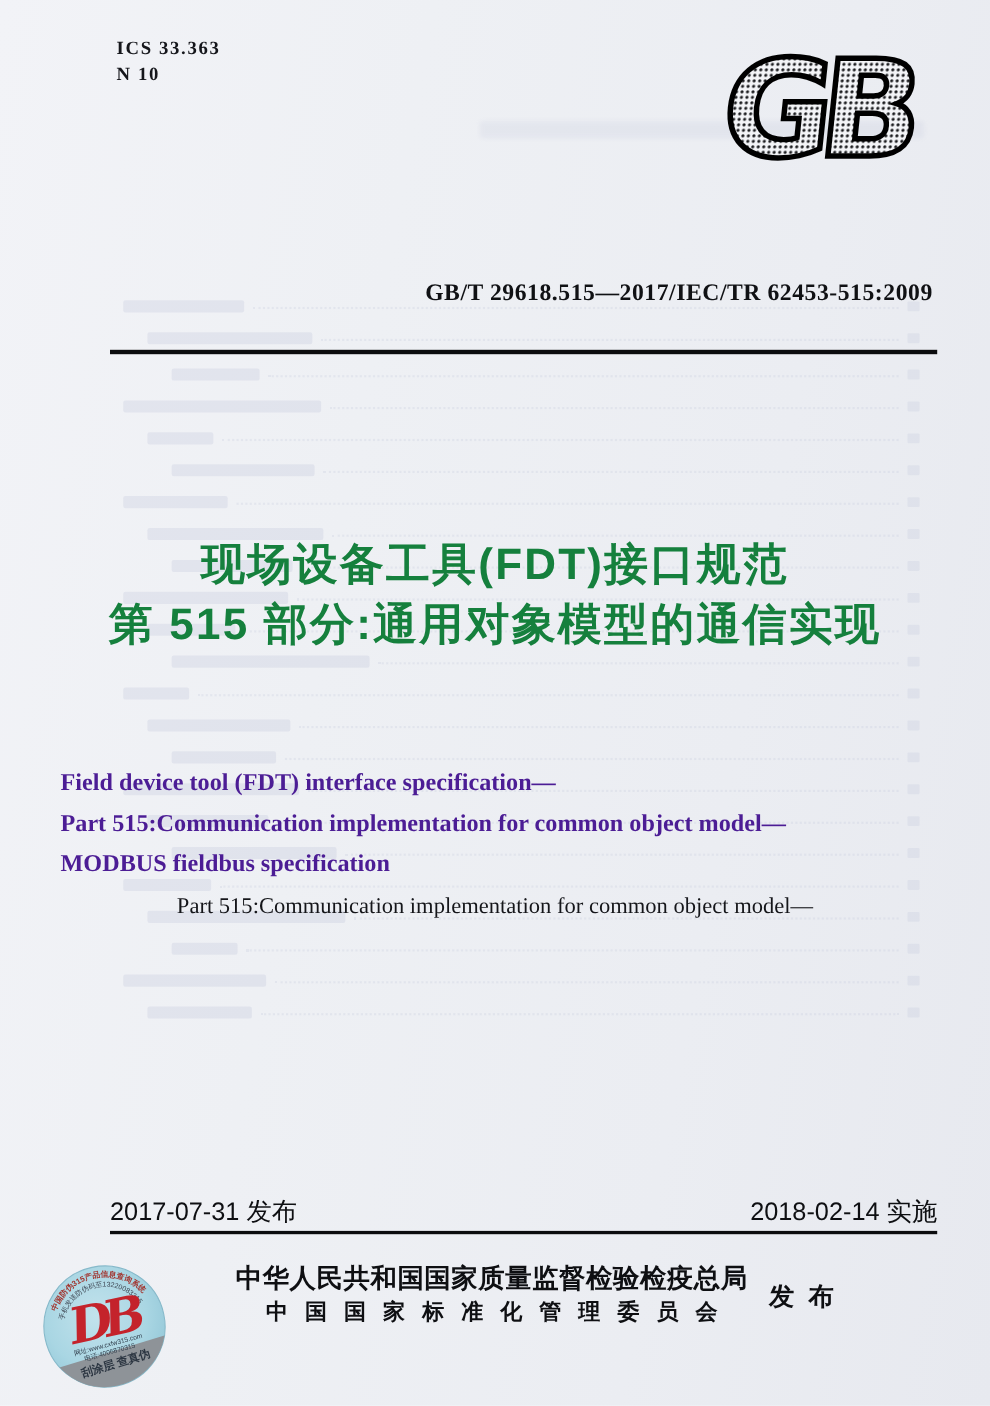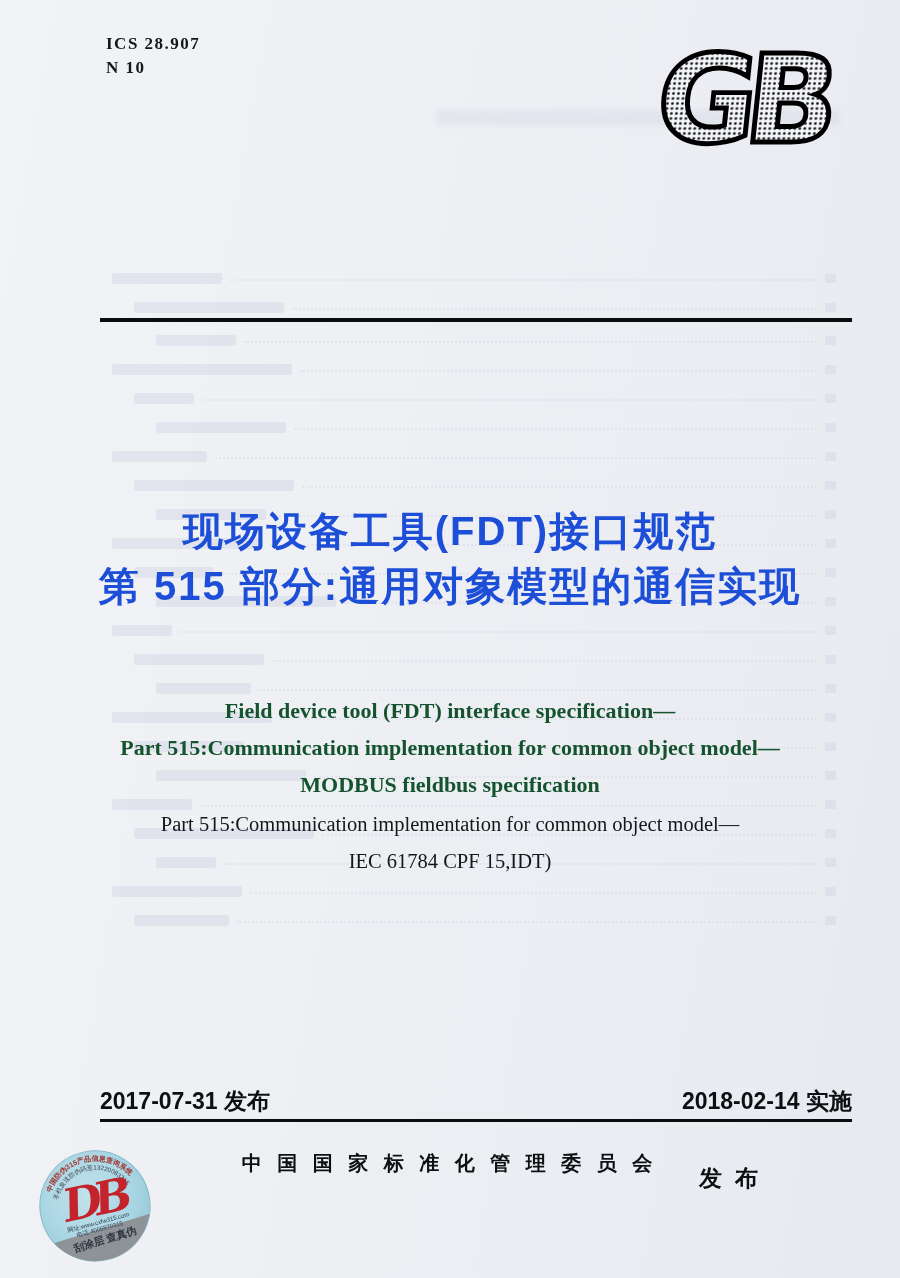--- a/index.html
+++ b/index.html
@@ -24,30 +24,30 @@
   .content { position:absolute; inset:0; z-index:2; }
   .ics { position:absolute; left:106px; top:32px;
     font:bold 17px "Liberation Serif", serif; line-height:24px; letter-spacing:1.5px; color:#15161b; }
   .gb-logo { position:absolute; left:604px; top:46px; }
   .nat-title { position:absolute; left:96px; top:168px; width:760px;
     text-align:center; white-space:nowrap;
     font:bold 47px "Liberation Serif", serif; letter-spacing:26px; margin-right:-26px; color:#0e0f12; }
   .std-num { position:absolute; right:52px; top:254px;
     font:bold 21.5px "Liberation Serif", serif; letter-spacing:.5px; white-space:nowrap; color:#101114; }
   .rule-top { position:absolute; left:100px; top:318px; width:752px; height:4px; background:#0b0c0e; }
-  .cn-title { position:absolute; left:55px; top:504px; width:790px; text-align:center; color:#1d4ed8;
+  .cn-title { position:absolute; left:55px; top:486px; width:790px; text-align:center; color:#15803d;
     font-family:"Liberation Sans", sans-serif; font-weight:bold; }
   .cn-title .l { font-size:40px; line-height:55px; letter-spacing:2px; white-space:nowrap; }
-  .en-title { position:absolute; left:55px; top:692px; width:790px; text-align:center;
-    font:bold 22px "Liberation Serif", serif; line-height:37px; color:#14532d; }
+  .en-title { position:absolute; left:55px; top:692px; width:790px; 
+    font:bold 22px "Liberation Serif", serif; line-height:37px; color:#4c1d95; }
   .iec-ref { position:absolute; left:55px; top:806px; width:790px; text-align:center;
     font:20.5px "Liberation Serif", serif; line-height:36.5px; color:#15161a; }
   .date-row { position:absolute; left:100px; top:1086px; width:752px;
     display:flex; justify-content:space-between;
-    font-family:"Liberation Sans", sans-serif; font-weight:bold; font-size:23px; color:#0e0f12; }
+    font-family:"Liberation Sans", sans-serif; font-weight:normal; font-size:23px; color:#0e0f12; }
   .rule-bottom { position:absolute; left:100px; top:1119px; width:752px; height:3px; background:#0b0c0e; }
   .publisher { position:absolute; left:208px; top:1148px; width:478px; text-align:center;
     font-family:"Liberation Sans", sans-serif; font-weight:bold; color:#0e0f12; }
   .publisher .p1 { font-size:24px; line-height:30px; letter-spacing:.5px; white-space:nowrap; }
   .publisher .p2 { font-size:20px; line-height:30px; letter-spacing:15.5px; margin-right:-15.5px; white-space:nowrap; }
   .publish-label { position:absolute; left:699px; top:1163px;
     font:bold 23px "Liberation Sans", sans-serif; letter-spacing:13px; white-space:nowrap; color:#0e0f12; }
   .sticker { position:absolute; left:36px; top:1147px; width:118px; height:118px;
     transform:rotate(-12deg); }
 </style>
@@ -169,66 +169,67 @@
     <div class="ghost-row" style="top: 914px;">
       <span class="g-label" style="margin-left:22px;width:95px"></span>
       <span class="g-lead"></span>
       <span class="g-num"></span>
     </div>
   </div>
 
 <div class="content">
 
   <div class="ics">
-    <div>ICS 28.907</div>
+    <div>ICS 33.363</div>
     <div>N 10</div>
   </div>
 
   <div class="gb-logo">
     <svg width="272" height="114" viewBox="0 0 272 114">
       <defs>
         <pattern id="ht" width="5" height="5" patternUnits="userSpaceOnUse">
           <rect width="5" height="5" fill="#f4f5f8"></rect>
           <circle cx="2.5" cy="2.5" r="1.45" fill="#1c1d20"></circle>
         </pattern>
       </defs>
       <g transform="skewX(-6) translate(12,0)">
         <text x="132" y="96" text-anchor="middle" font-family="'DejaVu Sans', sans-serif" font-size="122" font-weight="bold" letter-spacing="-12" fill="url(#ht)" stroke="#000" stroke-width="5">GB</text>
       </g>
     </svg>
   </div>
 
 
+  <div class="std-num">GB/T 29618.515—2017/IEC/TR 62453-515:2009</div>
 
   <div class="rule-top"></div>
 
   <div class="cn-title">
     <div class="l">现场设备工具(FDT)接口规范</div>
     <div class="l">第 515 部分:通用对象模型的通信实现</div>
   </div>
 
   <div class="en-title">
     <div>Field device tool (FDT) interface specification—</div>
     <div>Part 515:Communication implementation for common object model—</div>
     <div>MODBUS fieldbus specification</div>
   </div>
 
   <div class="iec-ref">
     <div>Part 515:Communication implementation for common object model—</div>
-    <div>IEC 61784 CPF 15,IDT)</div>
   </div>
 
   <div class="date-row">
     <span>2017-07-31 发布</span>
     <span>2018-02-14 实施</span>
   </div>
 
   <div class="rule-bottom"></div>
 
   <div class="publisher">
+    <div class="p1">中华人民共和国国家质量监督检验检疫总局</div>
     <div class="p2">中国国家标准化管理委员会</div>
   </div>
   <div class="publish-label">发布</div>
 
   <div class="sticker">
     <svg width="118" height="118" viewBox="0 0 120 120">
       <defs>
         <radialGradient id="stk" cx="45%" cy="40%" r="70%">
           <stop offset="0%" stop-color="#c2e2ec"></stop>
           <stop offset="60%" stop-color="#a9d6e3"></stop>

